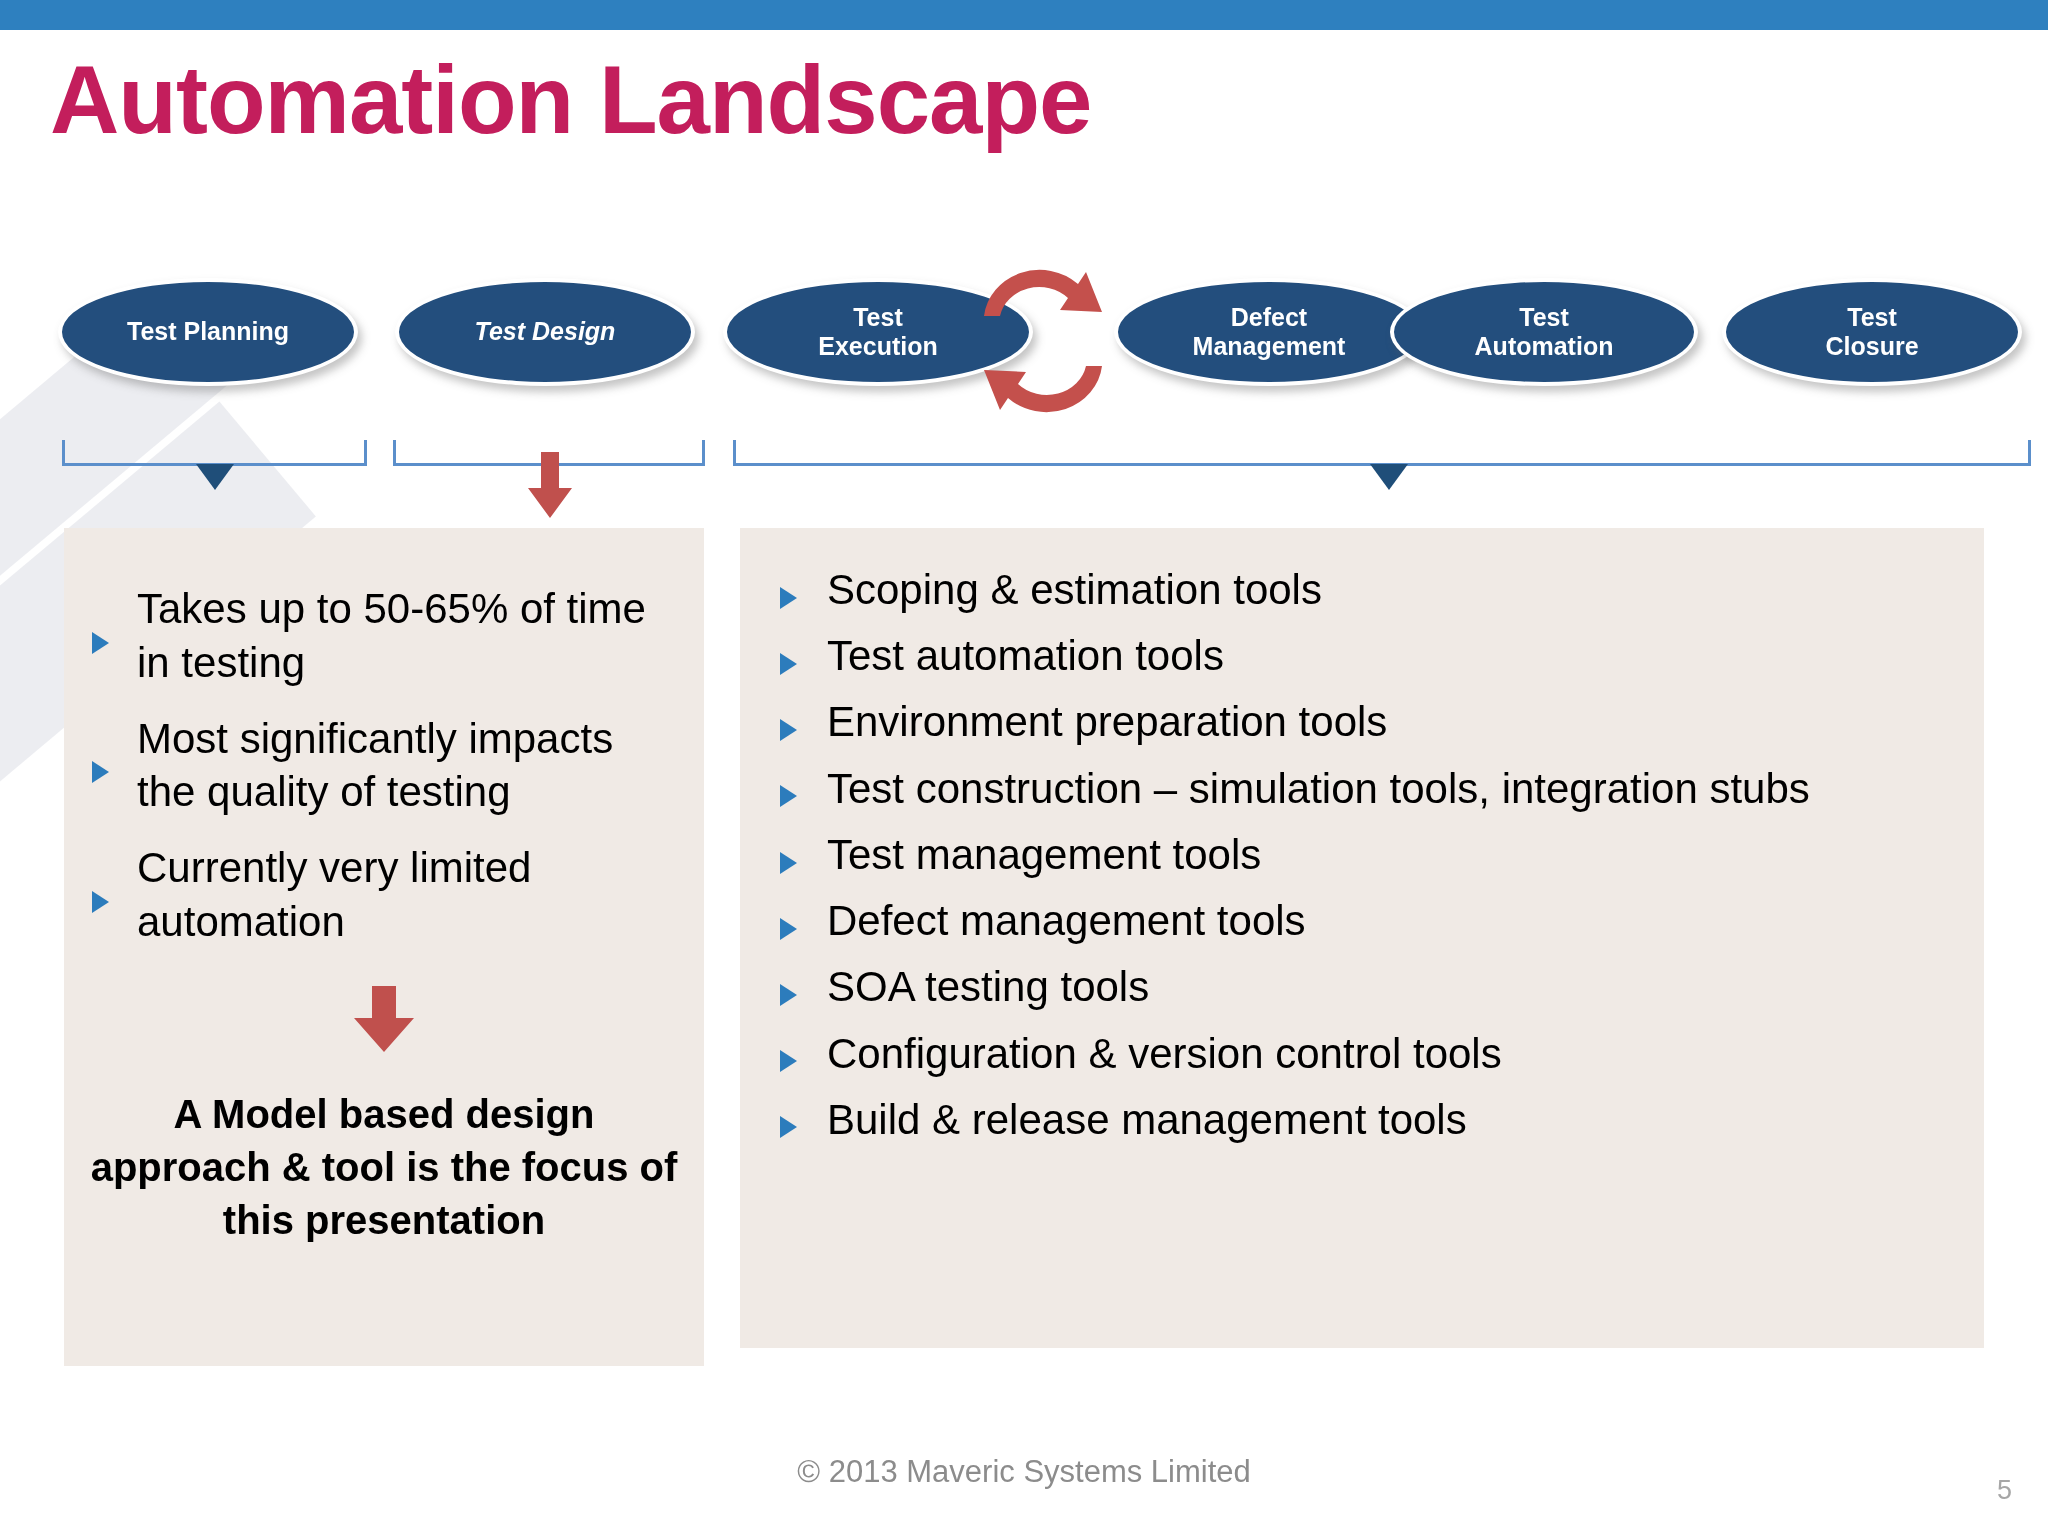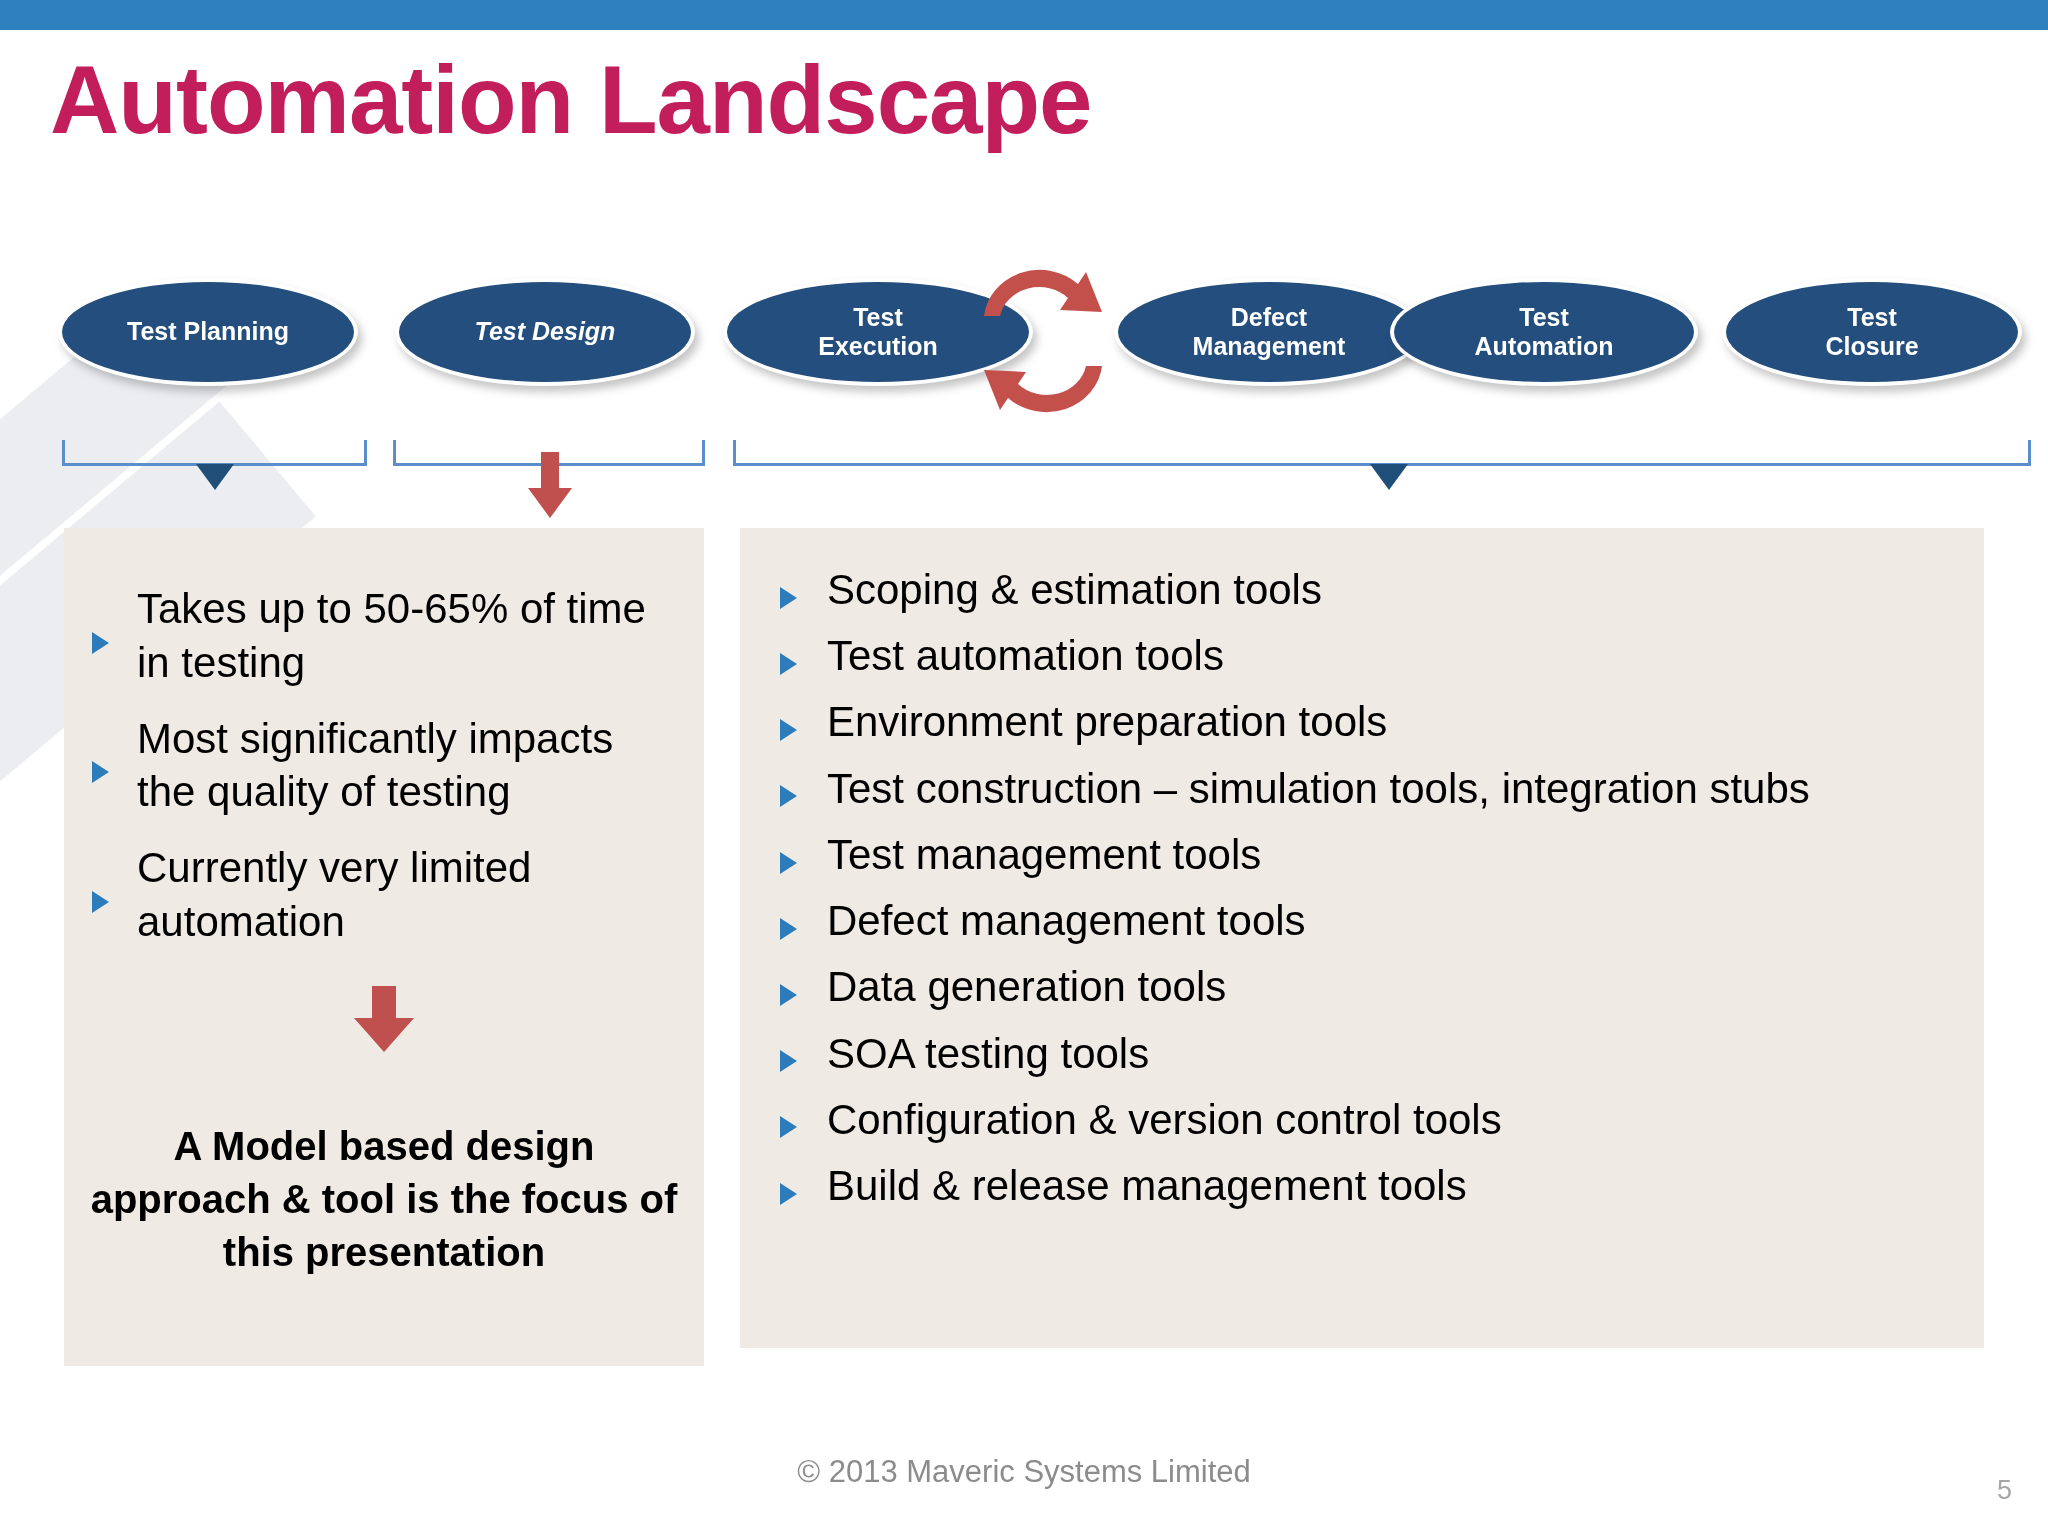--- a/index.html
+++ b/index.html
@@ -138,21 +138,21 @@
   }
   .bullet .txt { flex: 1 1 auto; }
 
   
   #panel-left .bullets { padding: 54px 22px 0 28px; }
   #panel-left .bullet { margin-bottom: 22px; font-size: 42px; line-height: 1.28; }
   #panel-left .bullet .tri { margin: 14px 28px 0 0; }
   .conclusion {
     position: absolute;
     left: 0; right: 0;
-    top: 592px;
+    top: 560px;
     text-align: center;
     font-size: 40px;
     font-weight: bold;
     line-height: 1.32;
     color: #000000;
     padding: 0 24px;
   }
   .conc-arrow-wrap {
     position: absolute;
     left: 0; right: 0; top: 458px;
@@ -298,24 +298,20 @@
       <li class="bullet">
         <span class="tri"></span>
         <span class="txt">Test management tools</span>
       </li>
       <li class="bullet">
         <span class="tri"></span>
         <span class="txt">Defect management tools</span>
       </li>
       <li class="bullet">
         <span class="tri"></span>
-        <span class="txt">Data generation tools</span>
-      </li>
-      <li class="bullet">
-        <span class="tri"></span>
         <span class="txt">SOA testing tools</span>
       </li>
       <li class="bullet">
         <span class="tri"></span>
         <span class="txt">Configuration &amp; version control tools</span>
       </li>
       <li class="bullet">
         <span class="tri"></span>
         <span class="txt">Build &amp; release management tools</span>
       </li>

